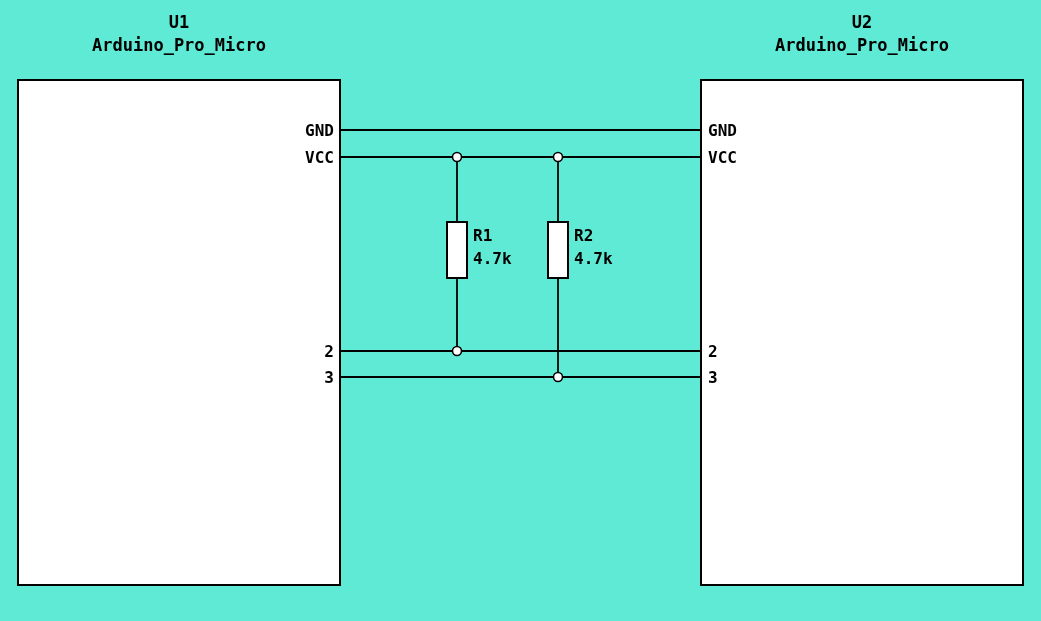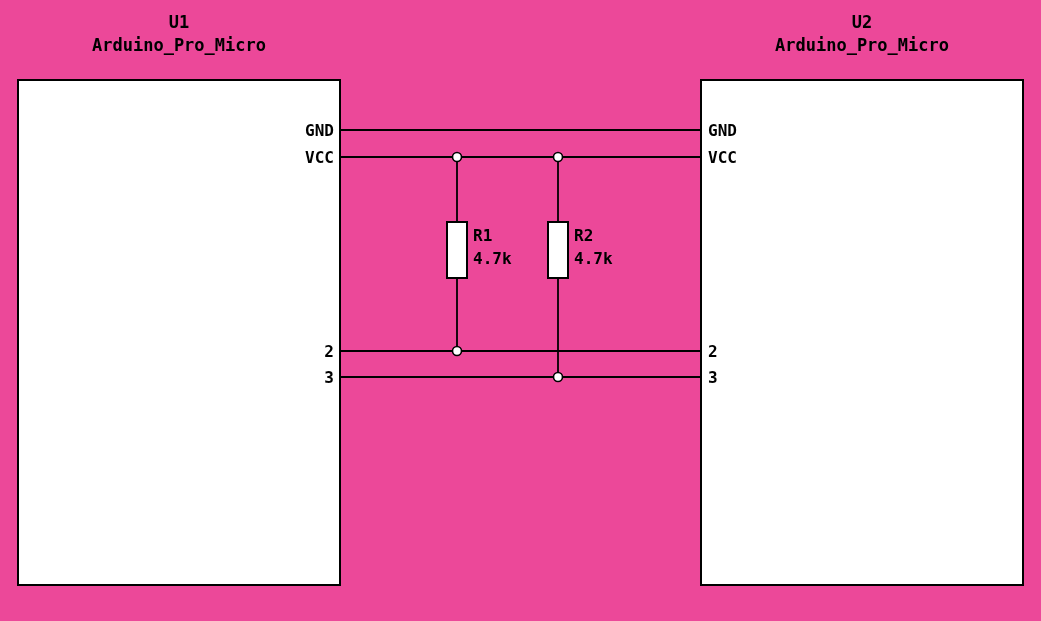--- a/index.html
+++ b/index.html
@@ -3,21 +3,21 @@
 <meta charset="utf-8">
 <style>
   html, body {
     margin: 0;
     padding: 0;
     background: #ffffff;
   }
   .page {
     width: 1041px;
     height: 621px;
-    background: #ec4899;
+    background: #5eead4;
     position: relative;
     overflow: hidden;
   }
   svg { display: block; }
   .wire {
     stroke: #000000;
     stroke-width: 1.8;
     stroke-linecap: butt;
     fill: none;
   }

